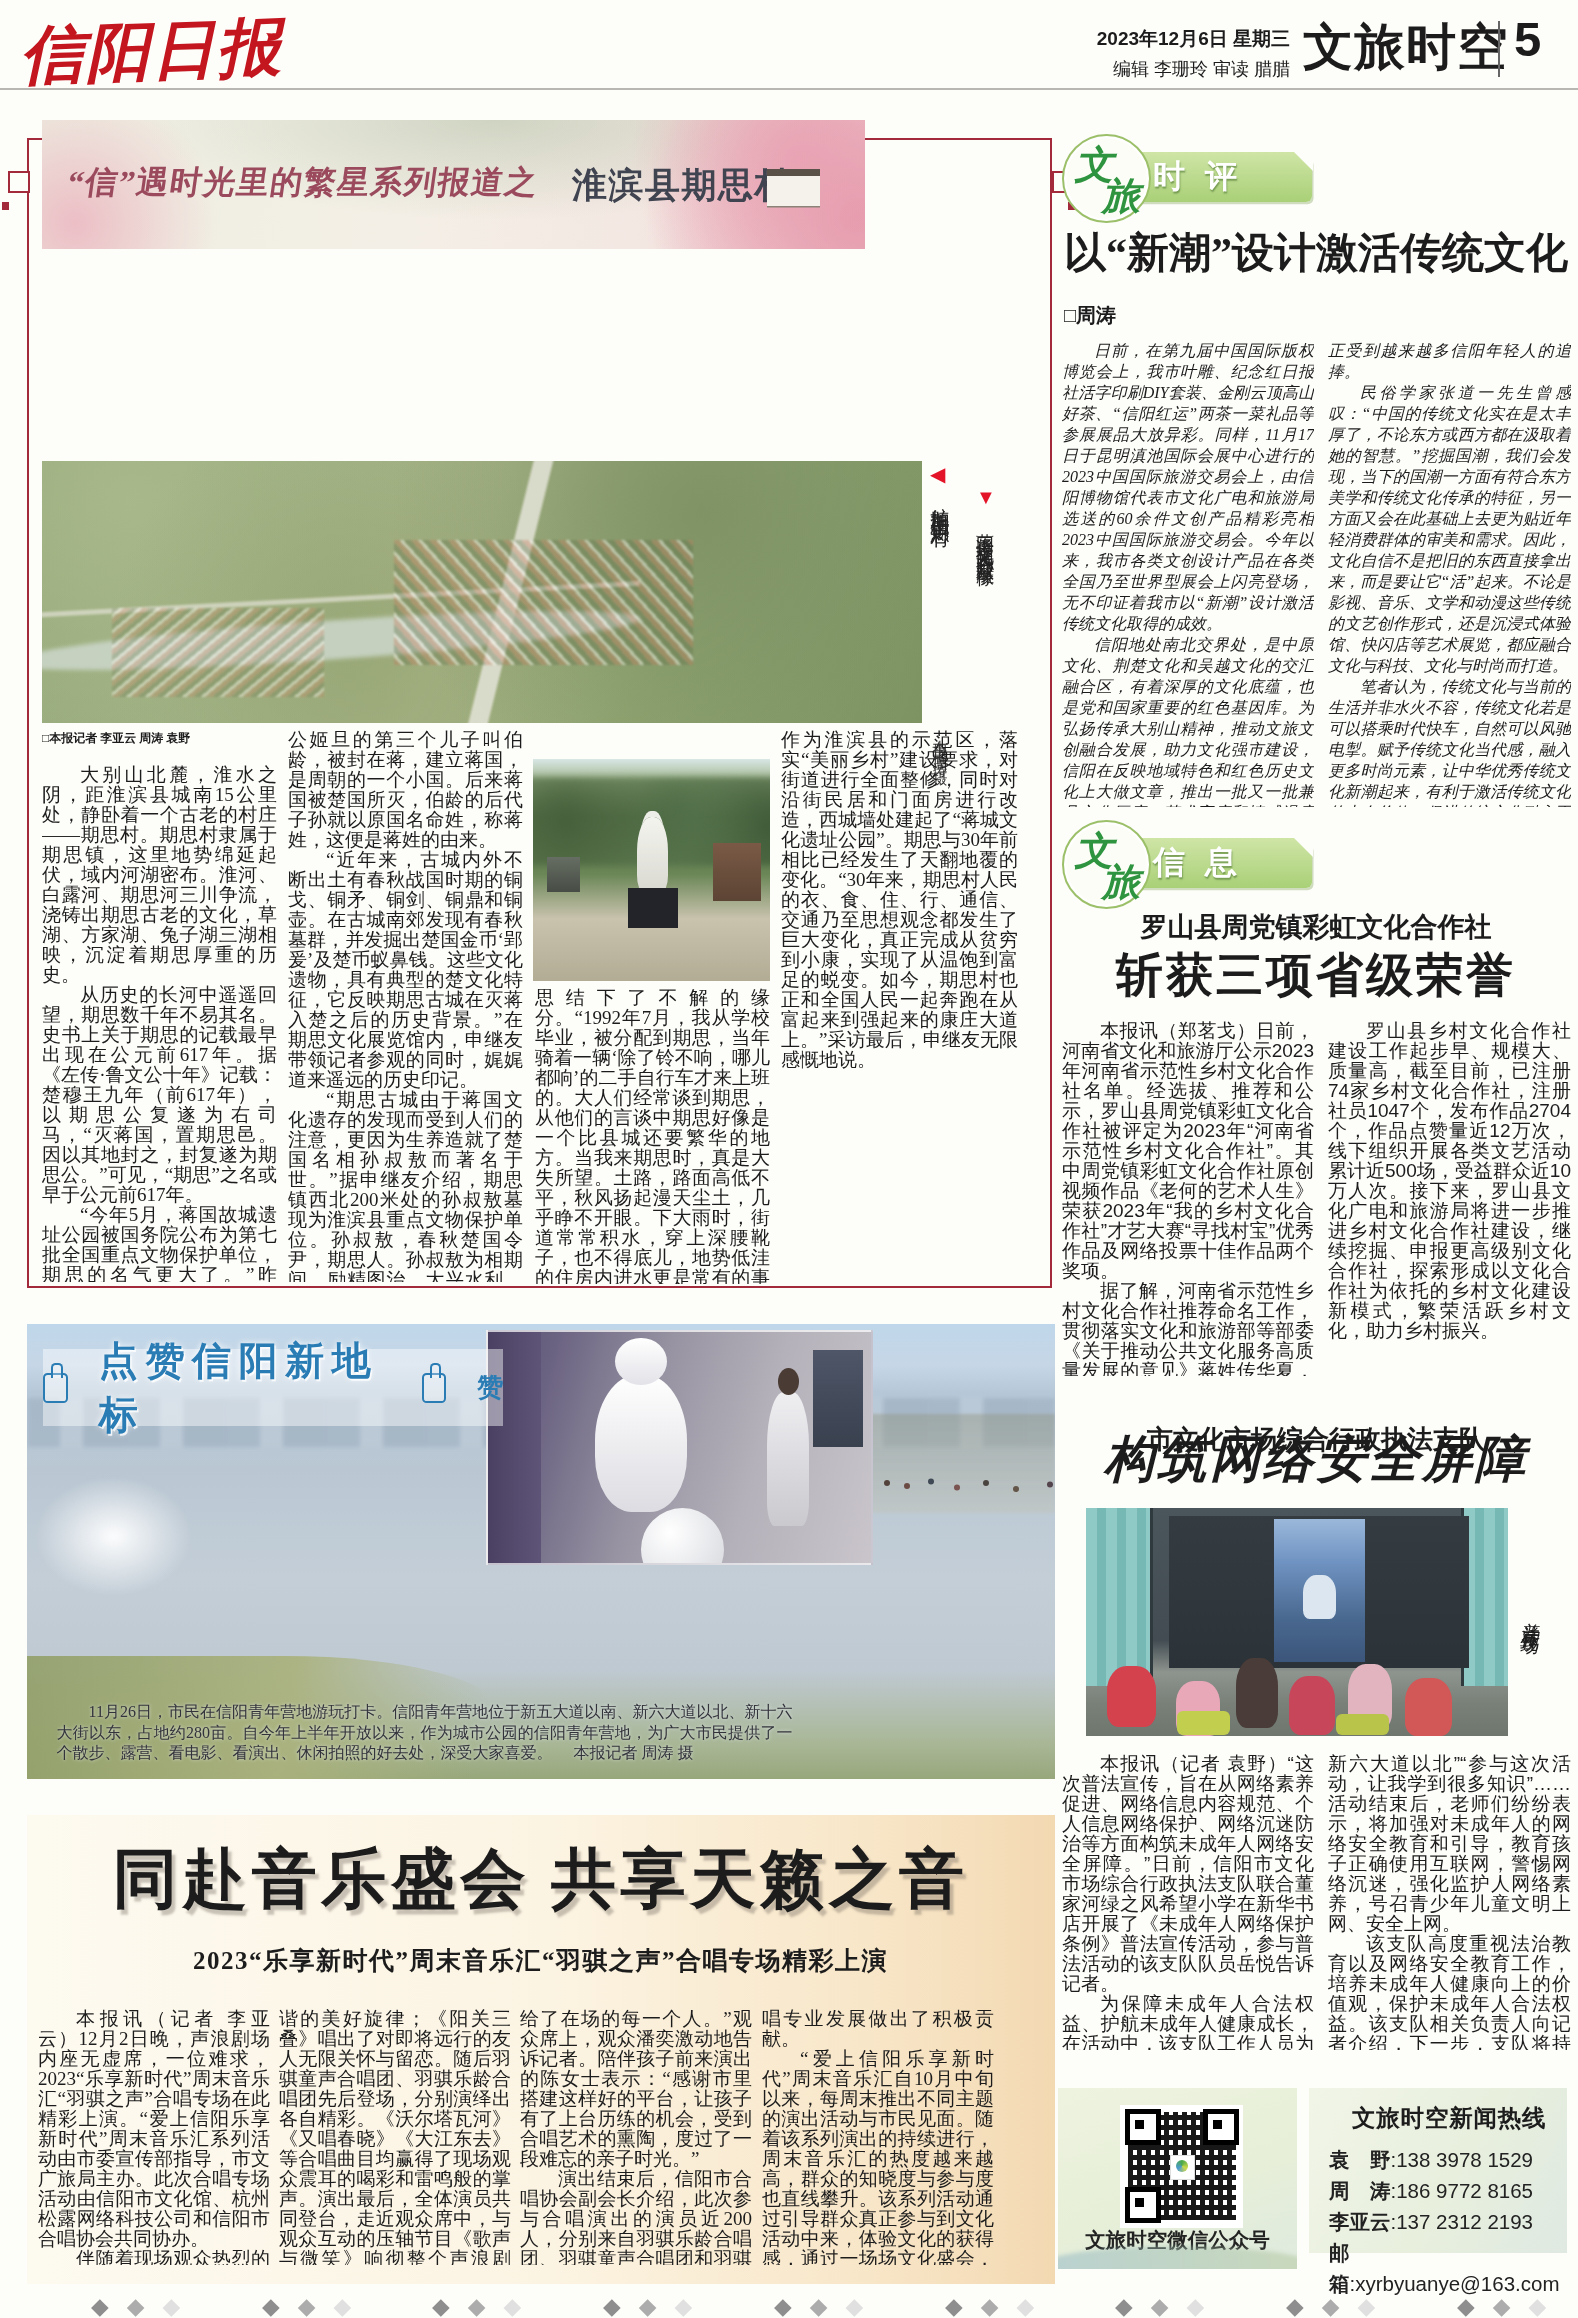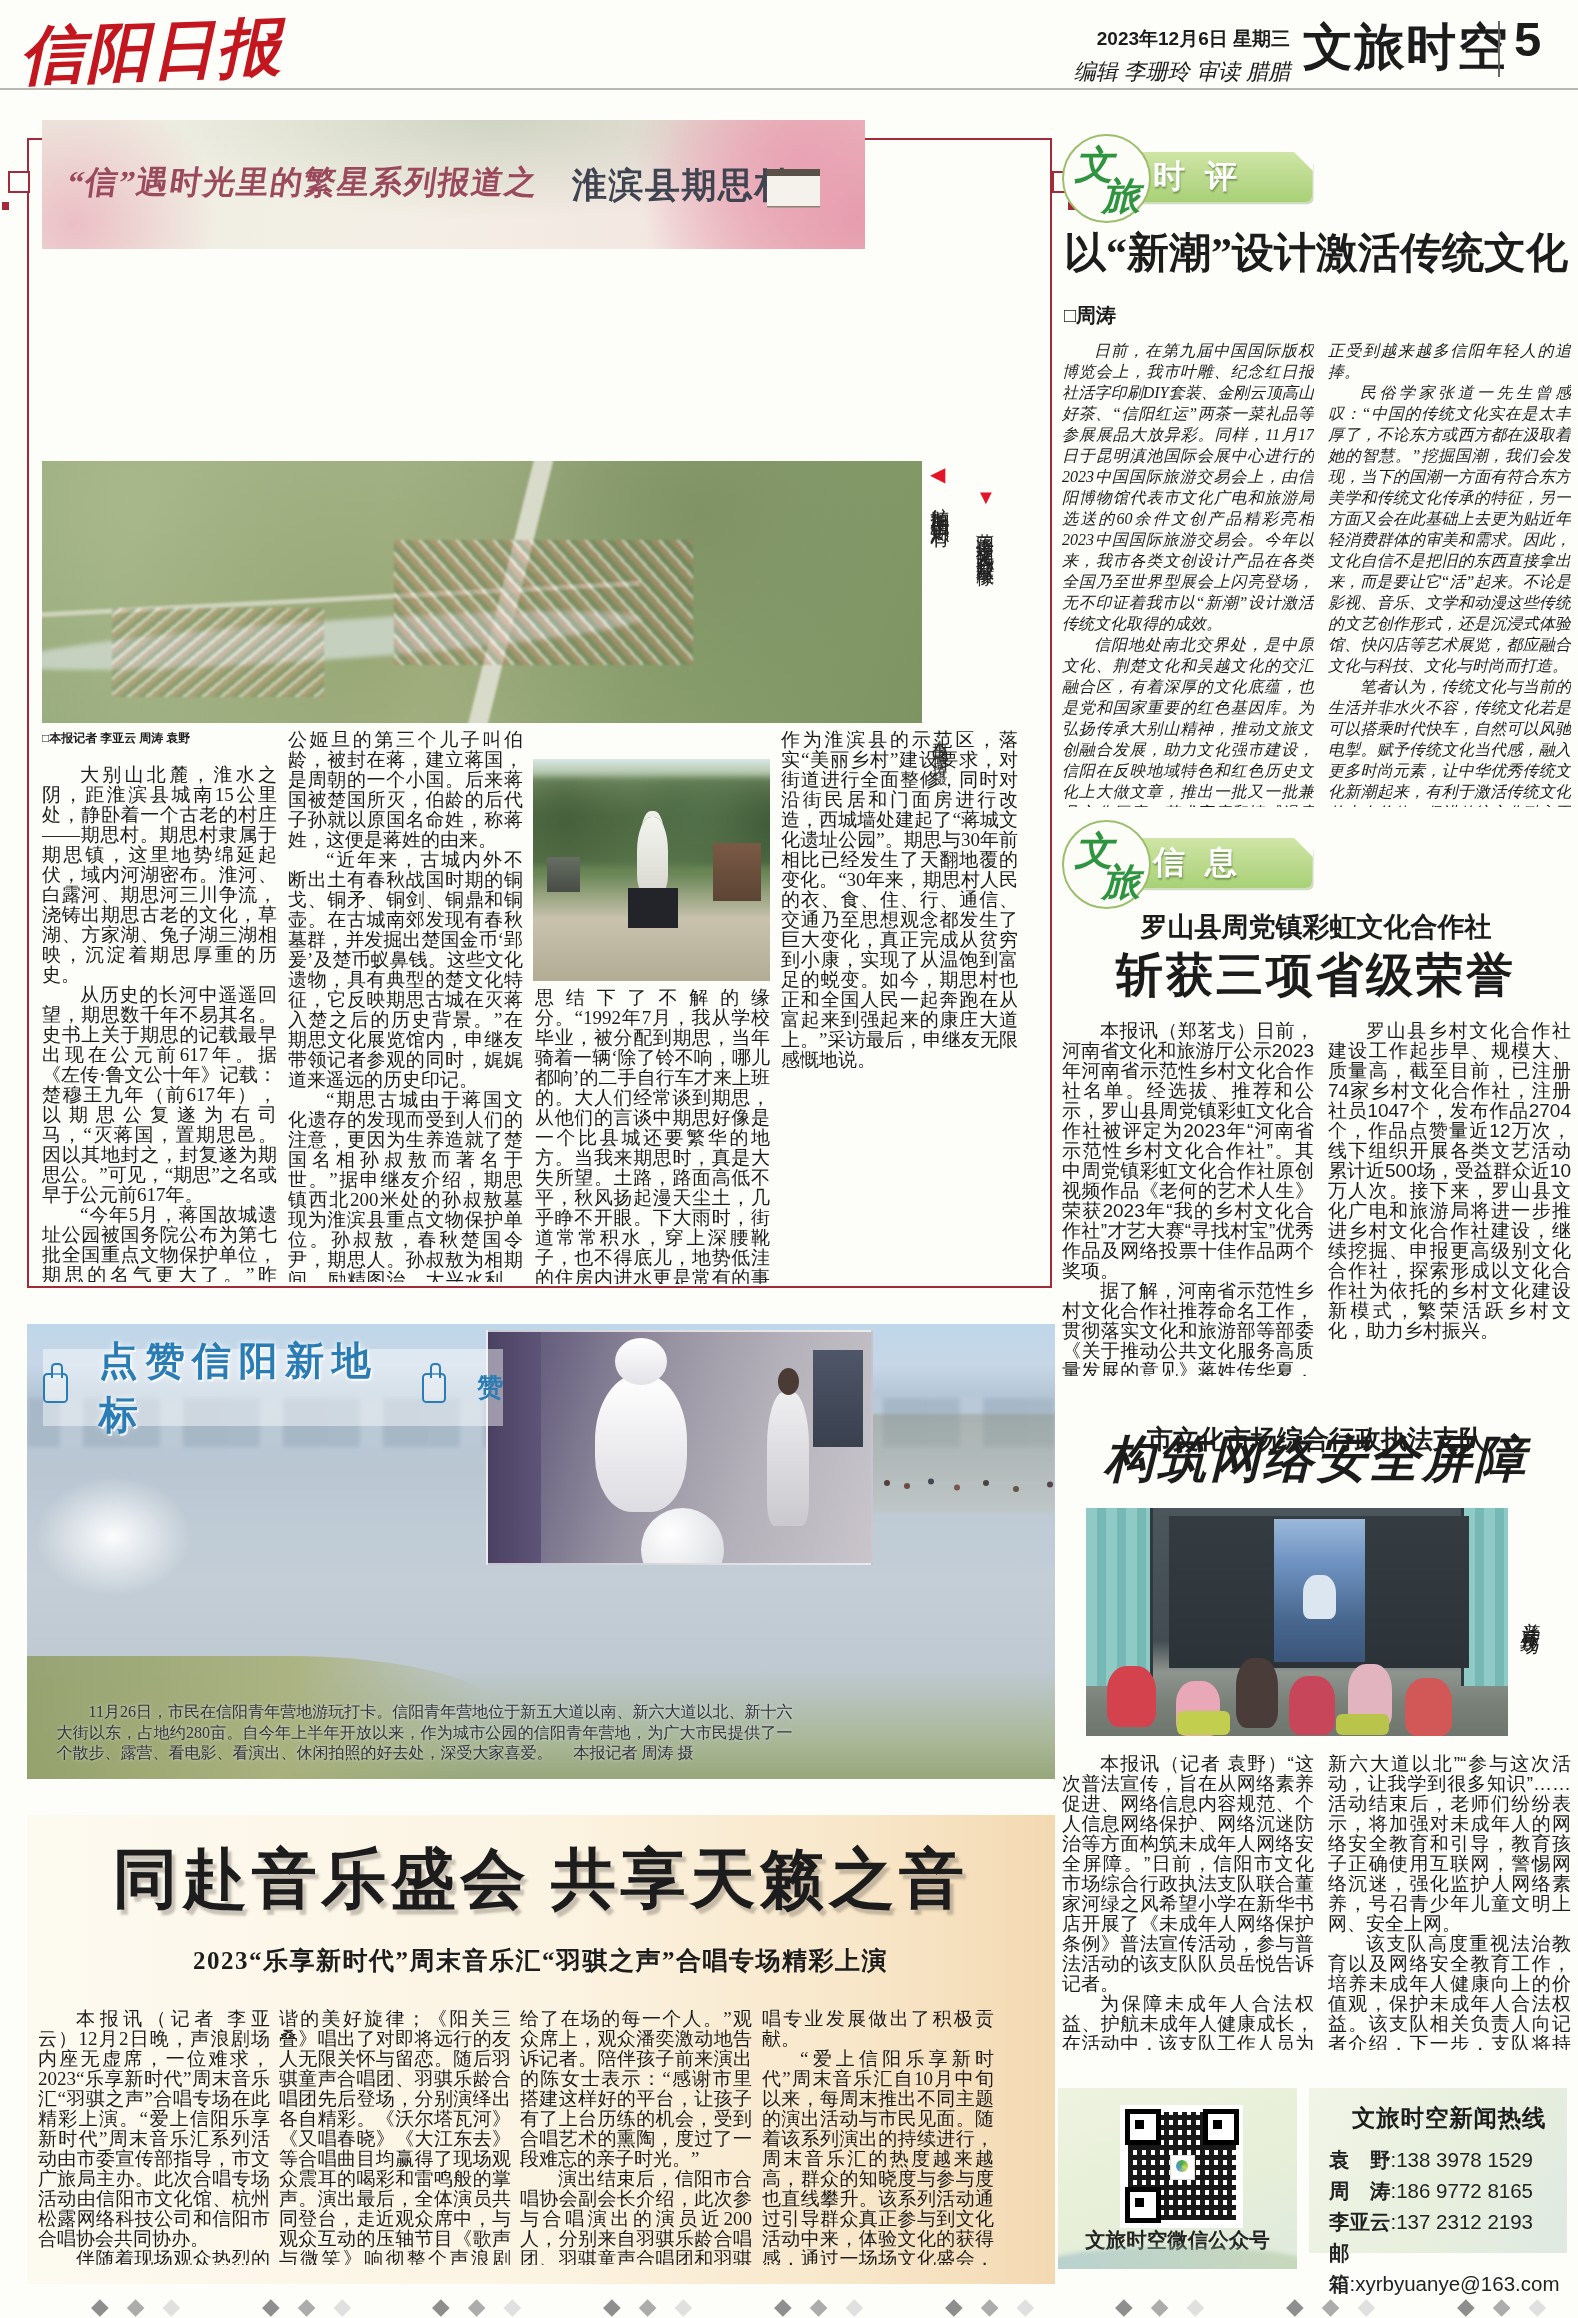--- a/index.html
+++ b/index.html
@@ -10,21 +10,21 @@
   .tcol p{margin:0;text-indent:2em;}
   .tcol p.noind{text-indent:0;}
   .sans{font-family:"Liberation Sans","DejaVu Sans",sans-serif;}
   .kai{font-style:italic;}
   .vtext{writing-mode:vertical-rl;letter-spacing:3px;}
   
   .masthead{left:20px;top:7.6px;font-size:64px;font-weight:900;font-style:italic;color:#c3161f;
             transform:rotate(-2deg);letter-spacing:1.5px;}
   .hdate{left:1017px;top:26px;width:273px;text-align:right;font-family:"Liberation Sans",sans-serif;}
   .hdate .d1{font-size:19px;font-weight:700;}
-  .hdate .d2{font-size:22px;margin-top:4.6px;font-style:italic;}
+  .hdate .d2{font-size:18px;margin-top:4.6px;}
   .hsection{left:1303px;top:13.7px;font-size:50px;font-weight:900;letter-spacing:1.5px;font-family:"Liberation Sans",sans-serif;}
   .hdivider{left:1498px;top:21px;width:1.5px;height:56px;background:#666;}
   .hpage{left:1514px;top:10.6px;font-size:49px;font-weight:700;font-family:"Liberation Sans",sans-serif;}
   .hrule{left:0;top:88px;width:1579px;height:1.5px;background:#b9b7b2;}
   
   .mframe{left:26.6px;top:138px;width:1021px;height:1146px;border:2.3px solid #a22a3b;}
   .orn{width:18px;height:18px;border:2.3px solid #a22a3b;background:#fdfdfa;}
   .orn-fill{width:7.6px;height:7.6px;background:#a22a3b;}
   
   .series-banner{left:42px;top:120px;width:823px;height:129px;overflow:hidden;

